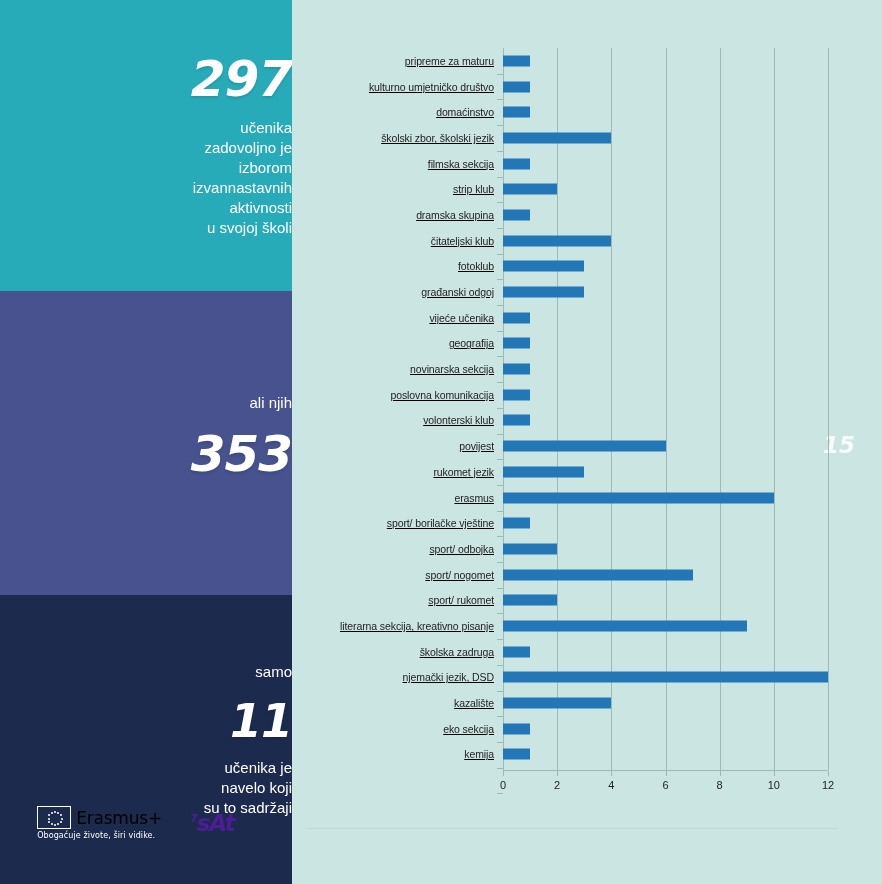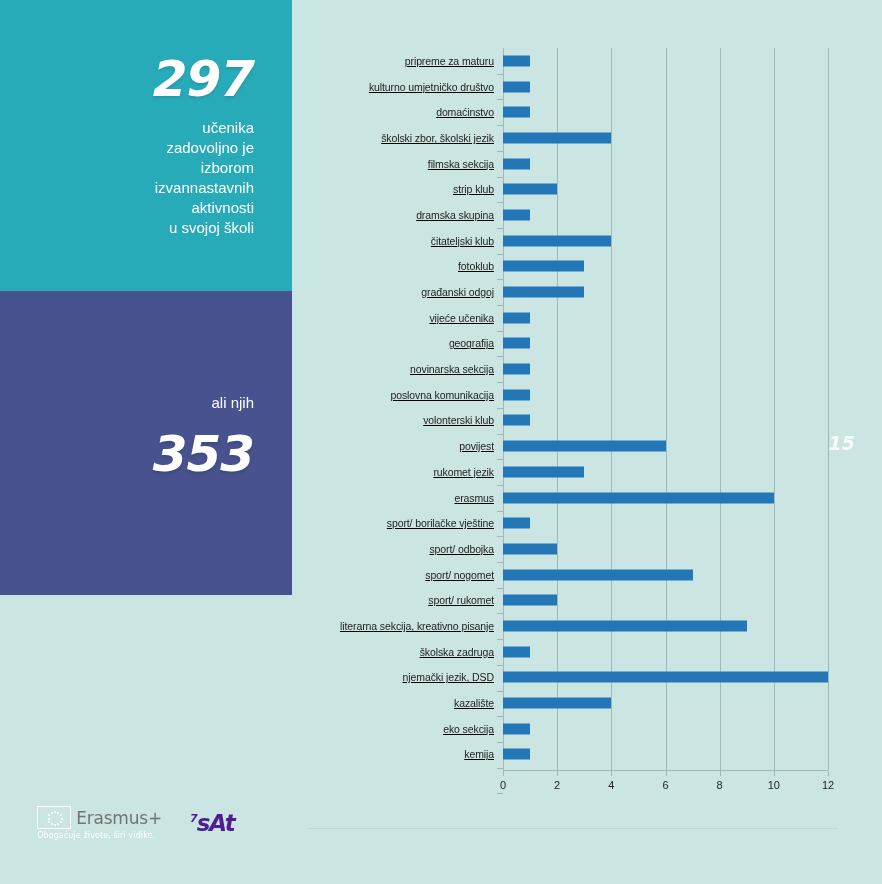--- a/index.html
+++ b/index.html
@@ -12,21 +12,20 @@
   }
   #page{position:absolute;inset:0;width:882px;height:884px;}
 
   
   .left-col{
     position:absolute;left:0;top:0;width:292px;height:884px;
   }
   .panel{
     position:absolute;left:0;width:292px;
     box-sizing:border-box;
-    padding-right:38px;
     text-align:right;
     color:#ffffff;
     display:flex;flex-direction:column;justify-content:center;align-items:flex-end;
   }
   .panel-teal{top:0;height:291px;background:#28abb9;}
   .panel-indigo{top:291px;height:304px;background:#47528e;}
   .panel-navy{top:595px;height:289px;background:#1c2a4e;}
 
   .bignum{
     font-family:"DejaVu Sans", sans-serif;
@@ -59,21 +58,21 @@
   .erasmus-top{display:flex;align-items:center;gap:5px;}
   .eu-flag{
     width:34px;height:23px;border:1px solid #ffffff;
     position:relative;box-sizing:border-box;
   }
   .eu-stars{position:absolute;inset:0;}
   .eu-stars span{
     position:absolute;width:2px;height:2px;background:#fff;border-radius:50%;
   }
   .erasmus-word{
-    font-size:17px;color:#737373;letter-spacing:-.2px;font-weight:400;
+    font-size:17px;color:#000000;letter-spacing:-.2px;font-weight:400;
     font-family:"DejaVu Sans", sans-serif;
   }
   .erasmus-tag{
     font-size:8px;color:#ffffff;margin-top:2px;letter-spacing:.1px;
     font-family:"DejaVu Sans", sans-serif;
   }
   .sat-logo{
     color:#4c1d95;font-weight:700;font-style:italic;font-size:23px;
     letter-spacing:-1px;line-height:1;position:relative;
     font-family:"DejaVu Sans", sans-serif;
@@ -81,21 +80,21 @@
   .sat-logo .sup{font-size:11px;vertical-align:super;}
 
   
   .chart-area{
     position:absolute;left:292px;top:0;width:590px;height:884px;
     background:#cbe5e3;
   }
   .page-num{
     position:absolute;right:27px;top:432px;
     font-family:"DejaVu Sans", sans-serif;
-    font-weight:700;font-style:italic;font-size:19px;
+    font-weight:700;font-style:italic;font-size:23px;
     color:#ffffff;opacity:.85;
   }
   .chart-box{
     position:absolute;left:16px;top:6px;width:530px;height:822px;
     border-bottom:1px solid #bcd9d7;
   }
   .plot-wrap{
     position:absolute;left:0;top:0;width:530px;height:790px;
   }
   
@@ -155,20 +154,27 @@
 izvannastavnih
 aktivnosti
 u svojoj školi</div>
     </div>
 
     <div class="panel panel-indigo">
       <div class="pre-label">ali njih</div>
       <div class="bignum">353</div>
     </div>
 
+    <div class="panel panel-navy">
+      <div class="pre-label">samo</div>
+      <div class="bignum small">11</div>
+      <div class="panel-text" style="white-space:pre-line;">učenika je
+navelo koji
+su to sadržaji</div>
+    </div>
 
     <div class="logo-row">
       <div class="erasmus">
         <div class="erasmus-top">
           <div class="eu-flag">
             <div class="eu-stars" id="eu-stars">
                 <span style="left: 16px; top: 4px;"></span>
                 <span style="left: 19.25px; top: 4.87083px;"></span>
                 <span style="left: 21.6292px; top: 7.25px;"></span>
                 <span style="left: 22.5px; top: 10.5px;"></span>

